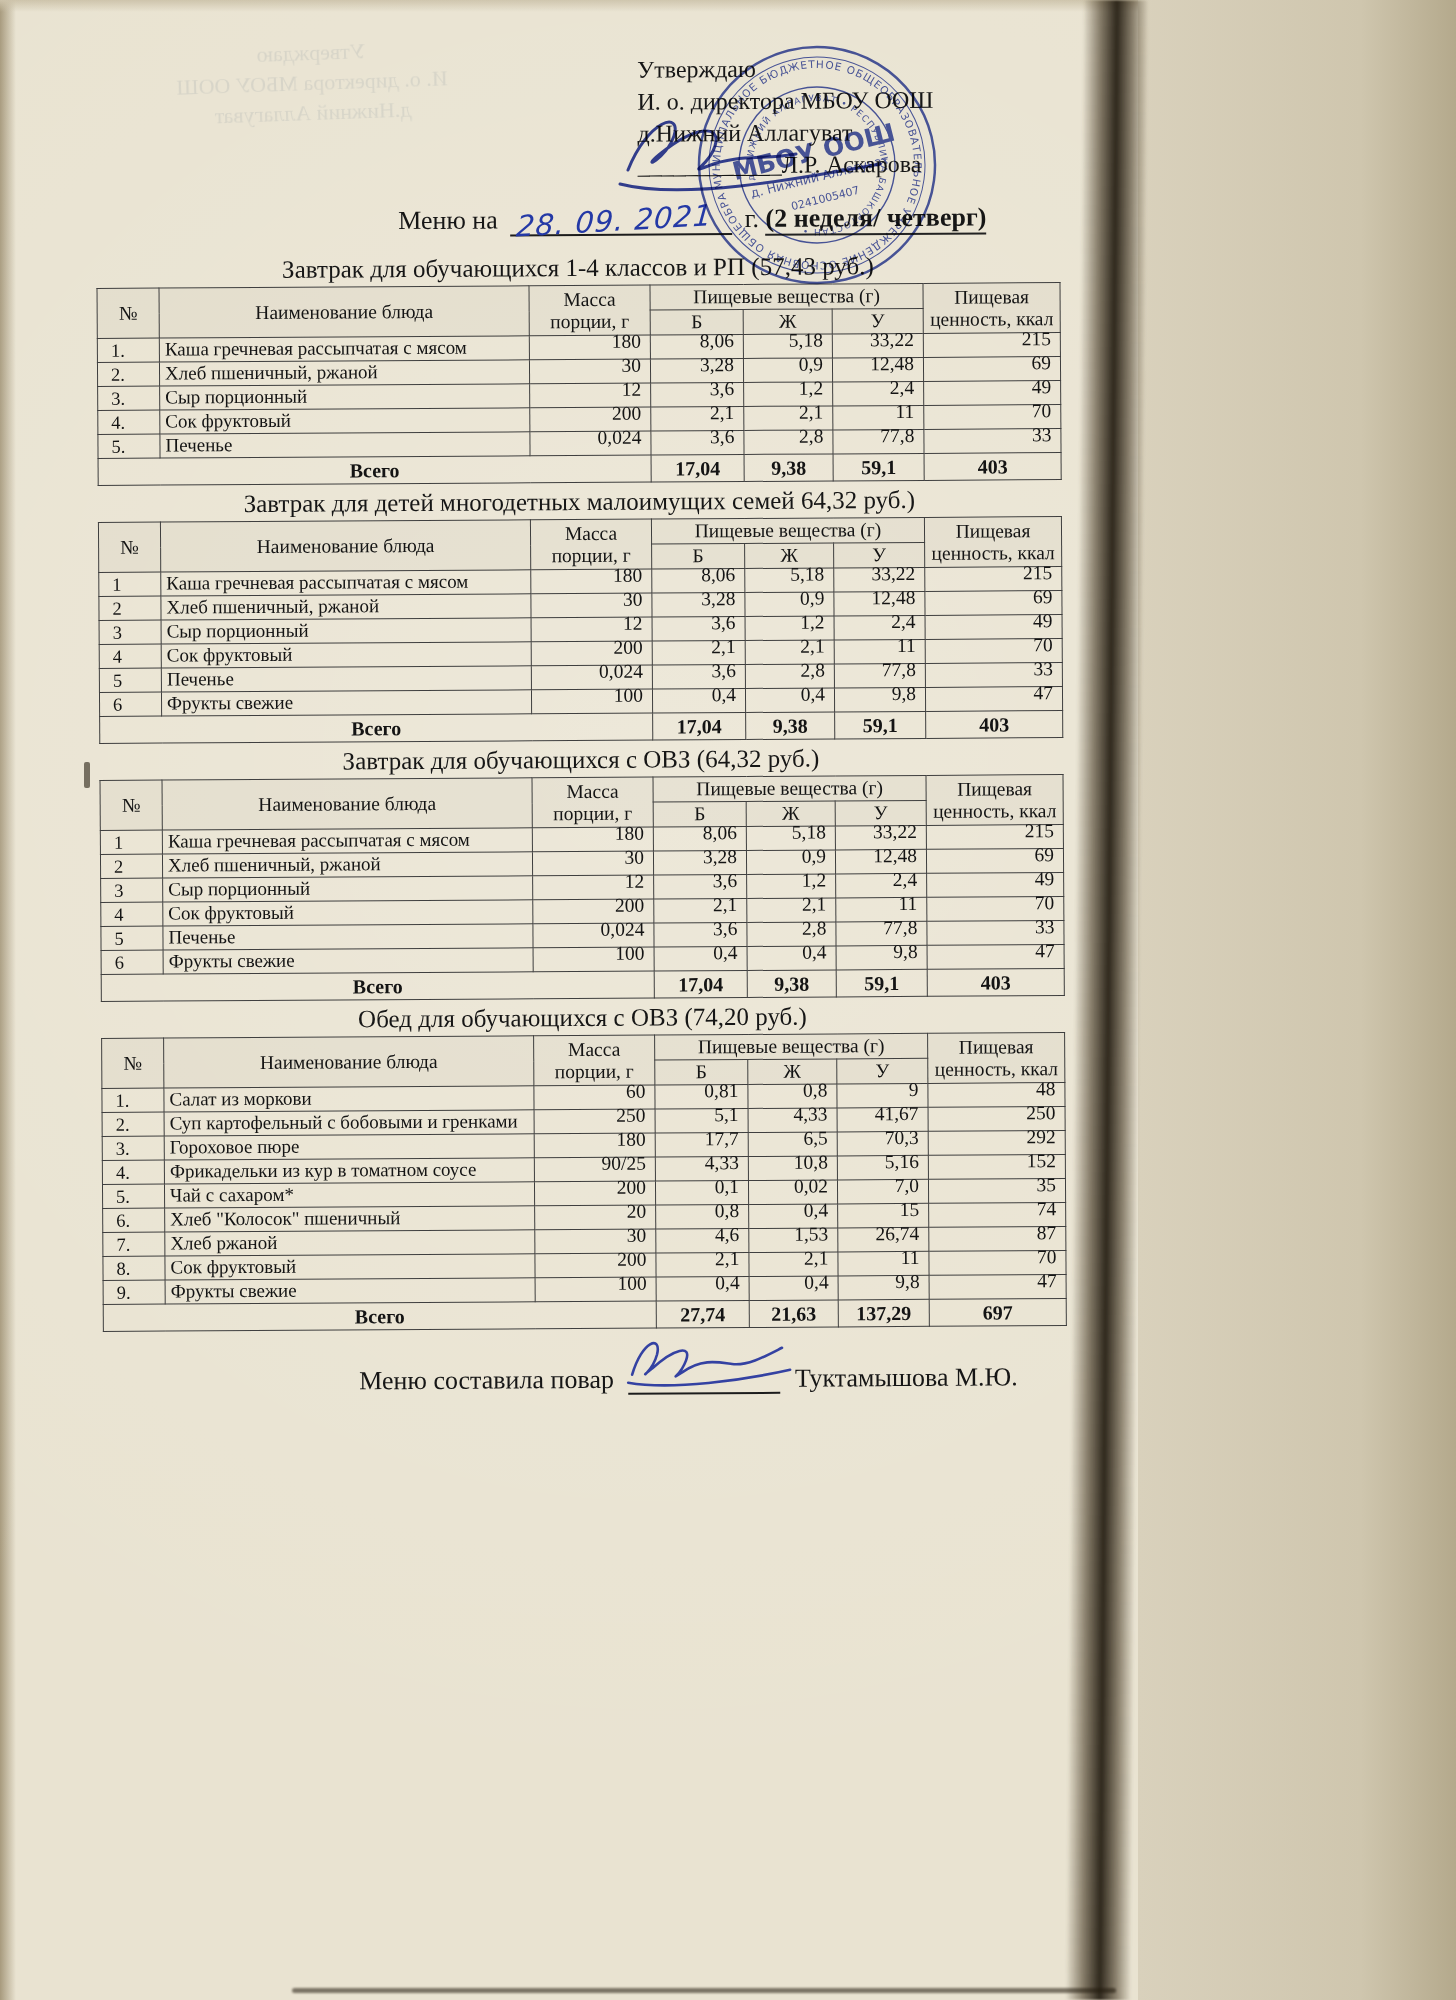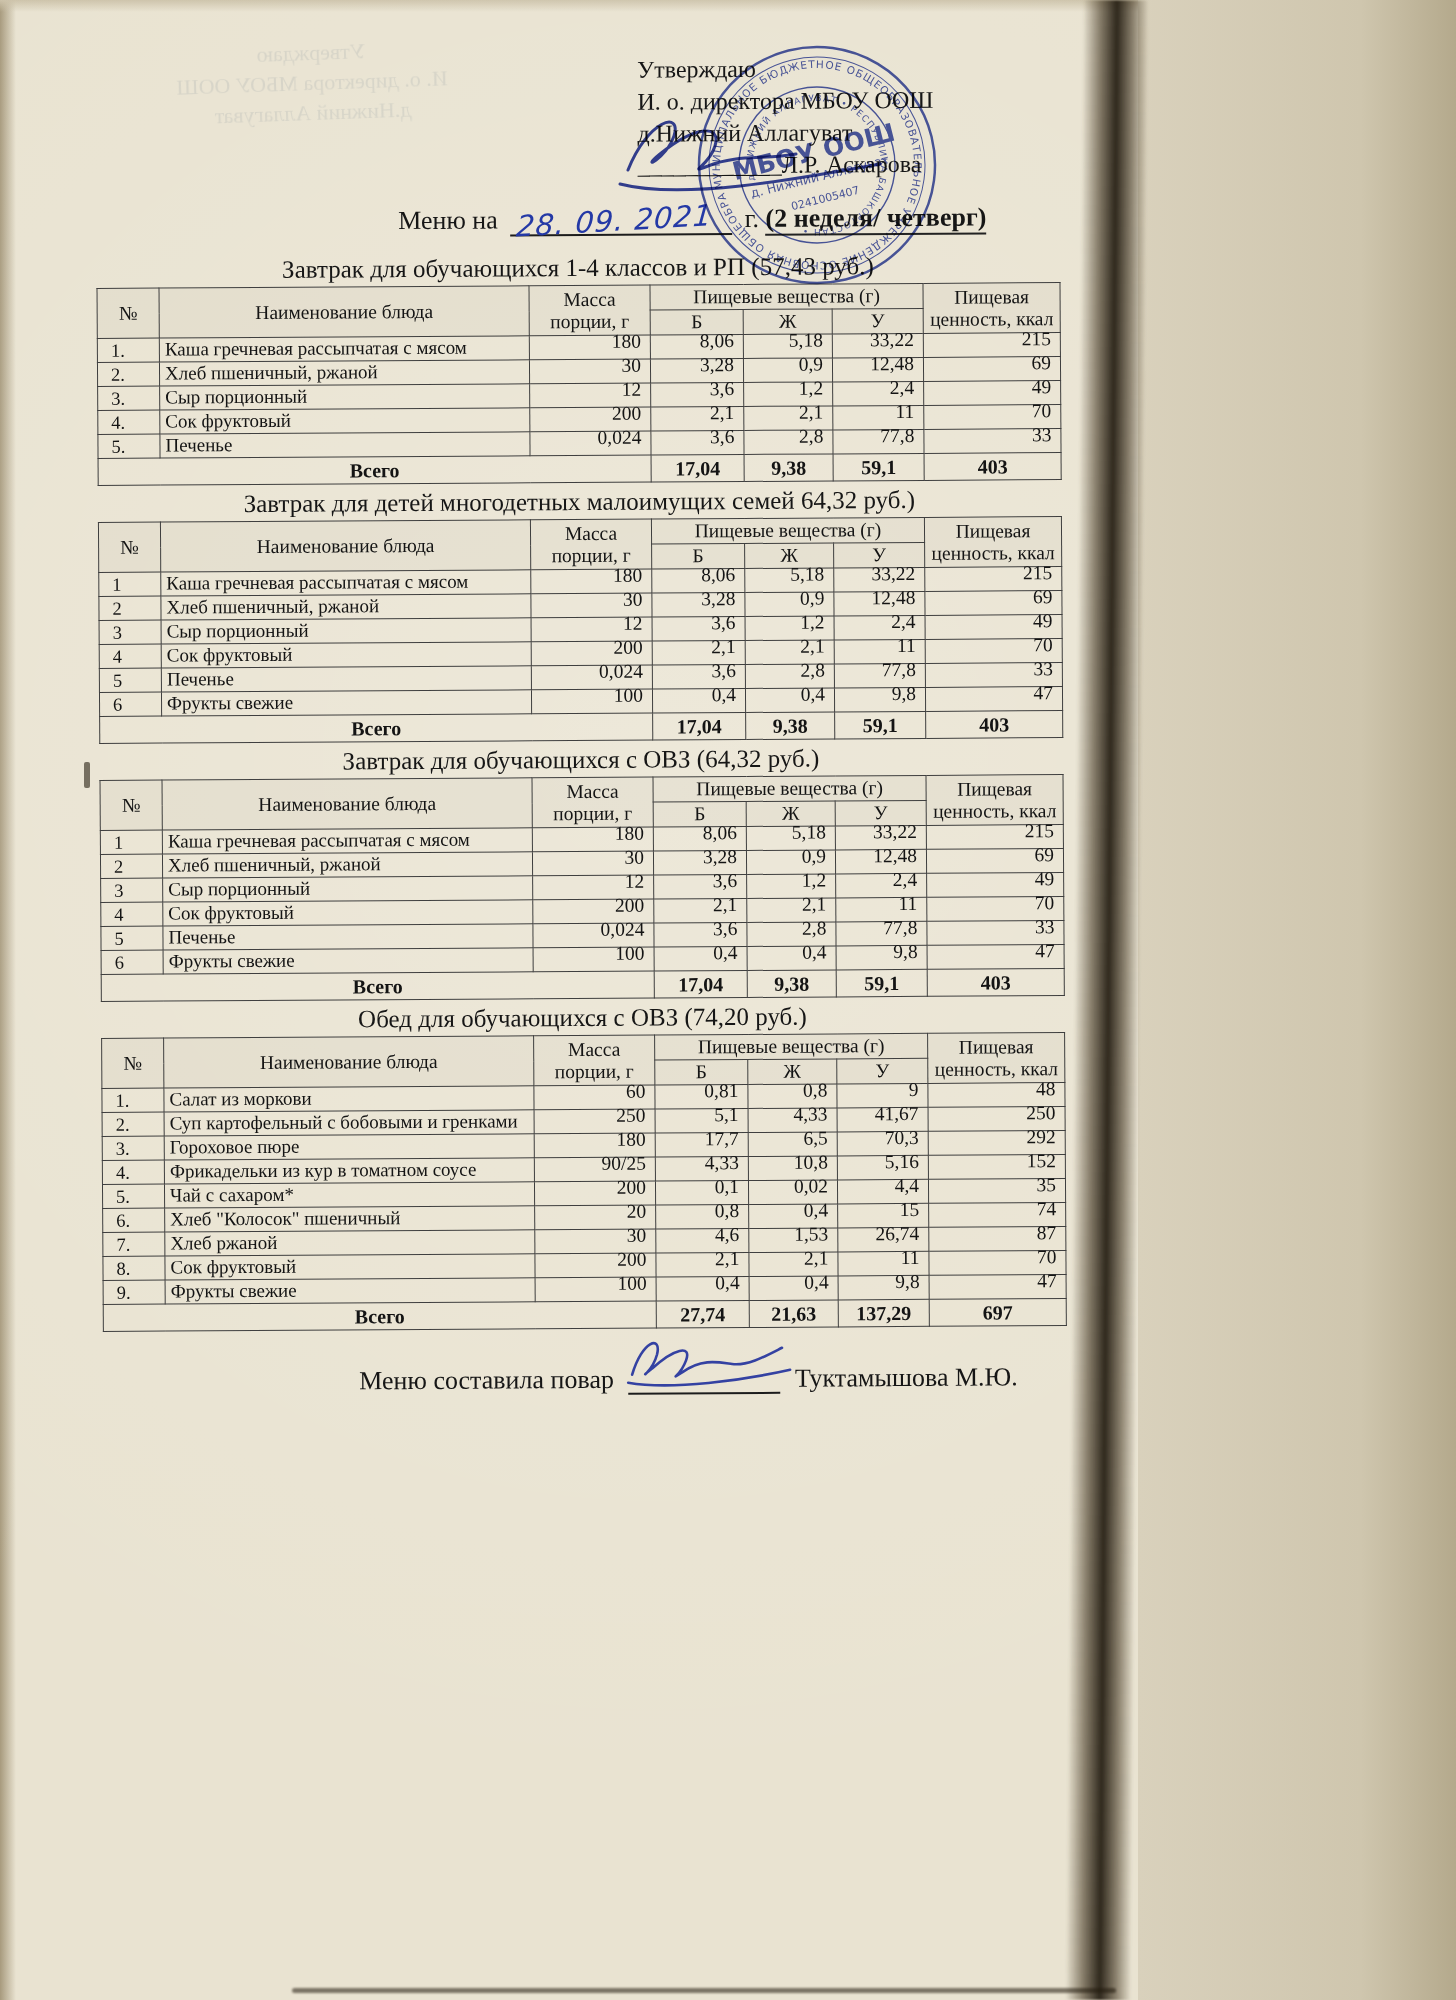--- a/index.html
+++ b/index.html
@@ -442,21 +442,21 @@
               <td class="c-val"><span>10,8</span></td>
               <td class="c-val"><span>5,16</span></td>
               <td class="c-val"><span>152</span></td>
             </tr>
             <tr>
               <td class="c-num">5.</td>
               <td class="c-name">Чай с сахаром*</td>
               <td class="c-val"><span>200</span></td>
               <td class="c-val"><span>0,1</span></td>
               <td class="c-val"><span>0,02</span></td>
-              <td class="c-val"><span>4,4</span></td>
+              <td class="c-val"><span>7,0</span></td>
               <td class="c-val"><span>35</span></td>
             </tr>
             <tr>
               <td class="c-num">6.</td>
               <td class="c-name">Хлеб "Колосок" пшеничный</td>
               <td class="c-val"><span>20</span></td>
               <td class="c-val"><span>0,8</span></td>
               <td class="c-val"><span>0,4</span></td>
               <td class="c-val"><span>15</span></td>
               <td class="c-val"><span>74</span></td>

